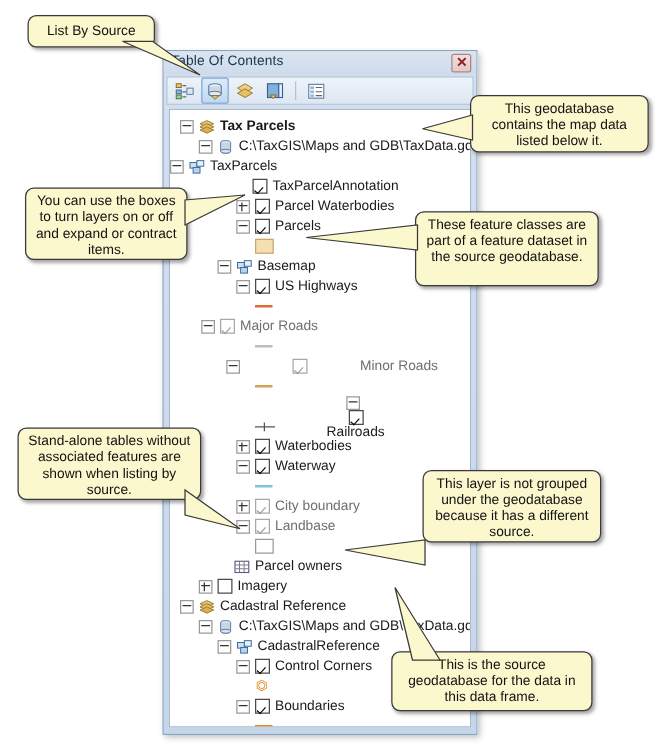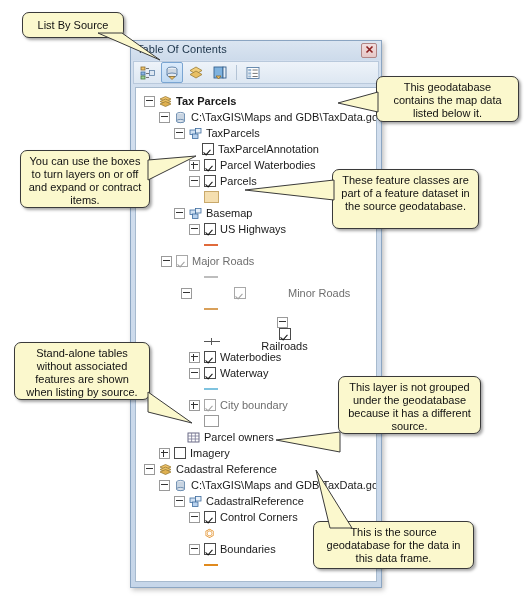--- a/index.html
+++ b/index.html
@@ -270,21 +270,21 @@
             <span class="expander"></span>
             <span class="ico">
               <svg width="13" height="13" viewBox="0 0 13 13">
                 <ellipse cx="6.5" cy="3" rx="4" ry="1.6" fill="#e4eaf1" stroke="#5b7fa6" stroke-width="0.8"></ellipse>
                 <path d="M2.5 3 v7 a4 1.6 0 0 0 8 0 V3" fill="#c9d5e2" stroke="#5b7fa6" stroke-width="0.8"></path>
                 <ellipse cx="6.5" cy="10" rx="4" ry="1.6" fill="#dbe3ec" stroke="#5b7fa6" stroke-width="0.8"></ellipse>
               </svg>
             </span>
             <span class="lbl">C:\TaxGIS\Maps and GDB\TaxData.gdb</span>
           </div>
-          <div class="row" style="padding-left: 38px;">
+          <div class="row" style="">
             <span class="expander"></span>
             <span class="ico">
               <svg width="13" height="13" viewBox="0 0 13 13">
                 <rect x="1" y="3" width="5.5" height="4.5" fill="#cfe0f2" stroke="#3f6d9e" stroke-width="0.8"></rect>
                 <rect x="6.5" y="1.5" width="5.5" height="4.5" fill="#e8f0f9" stroke="#3f6d9e" stroke-width="0.8"></rect>
                 <rect x="3.5" y="7" width="5.5" height="4.5" fill="#b9d2ee" stroke="#3f6d9e" stroke-width="0.8"></rect>
               </svg>
             </span>
             <span class="lbl">TaxParcels</span>
           </div>
@@ -372,20 +372,25 @@
           <div class="row" style="padding-left: 68px;">
             <div class="swatch-row">
               <span class="sw-line blue"></span>
             </div>
           </div>
           <div class="row dim" style="padding-left: 53px;">
             <span class="expander plus"></span>
             <span class="chk on grey"></span>
             <span class="lbl">City boundary</span>
           </div>
+          <div class="row dim" style="padding-left: 53px;">
+            <span class="expander"></span>
+            <span class="chk on grey"></span>
+            <span class="lbl">Landbase</span>
+          </div>
           <div class="row" style="padding-left: 68px;">
             <div class="swatch-row">
               <span class="sw-box white"></span>
             </div>
           </div>
           <div class="row" style="padding-left: 38px;">
             <span class="spacer9"></span>
             <span class="ico">
               <svg width="13" height="13" viewBox="0 0 13 13">
                 <rect x="1" y="2" width="11" height="9" fill="#fff" stroke="#5b5b7a" stroke-width="0.9"></rect>
@@ -482,21 +487,21 @@
   </div>
 
   <div class="callout" style="left:20px; top:150px; width:130px; height:58px;">
     <span>You can use the boxes to turn layers on or off and expand or contract items.</span>
   </div>
 
   <div class="callout" style="left:332px; top:169px; width:147px; height:60px;">
     <span>These feature classes are part of a feature dataset in the source geodatabase.</span>
   </div>
 
-  <div class="callout" style="left:14px; top:342px; width:136px; height:58px;">
+  <div class="callout" style="left:14px; top:342px; width:147px; height:58px;">
     <span>Stand-alone tables without associated features are shown when listing by source.</span>
   </div>
 
   <div class="callout" style="left:338px; top:376px; width:143px; height:58px;">
     <span>This layer is not grouped under the geodatabase because it has a different source.</span>
   </div>
 
   <div class="callout" style="left:313px; top:521px; width:161px; height:48px;">
     <span>This is the source geodatabase for the data in this data frame.</span>
   </div>

